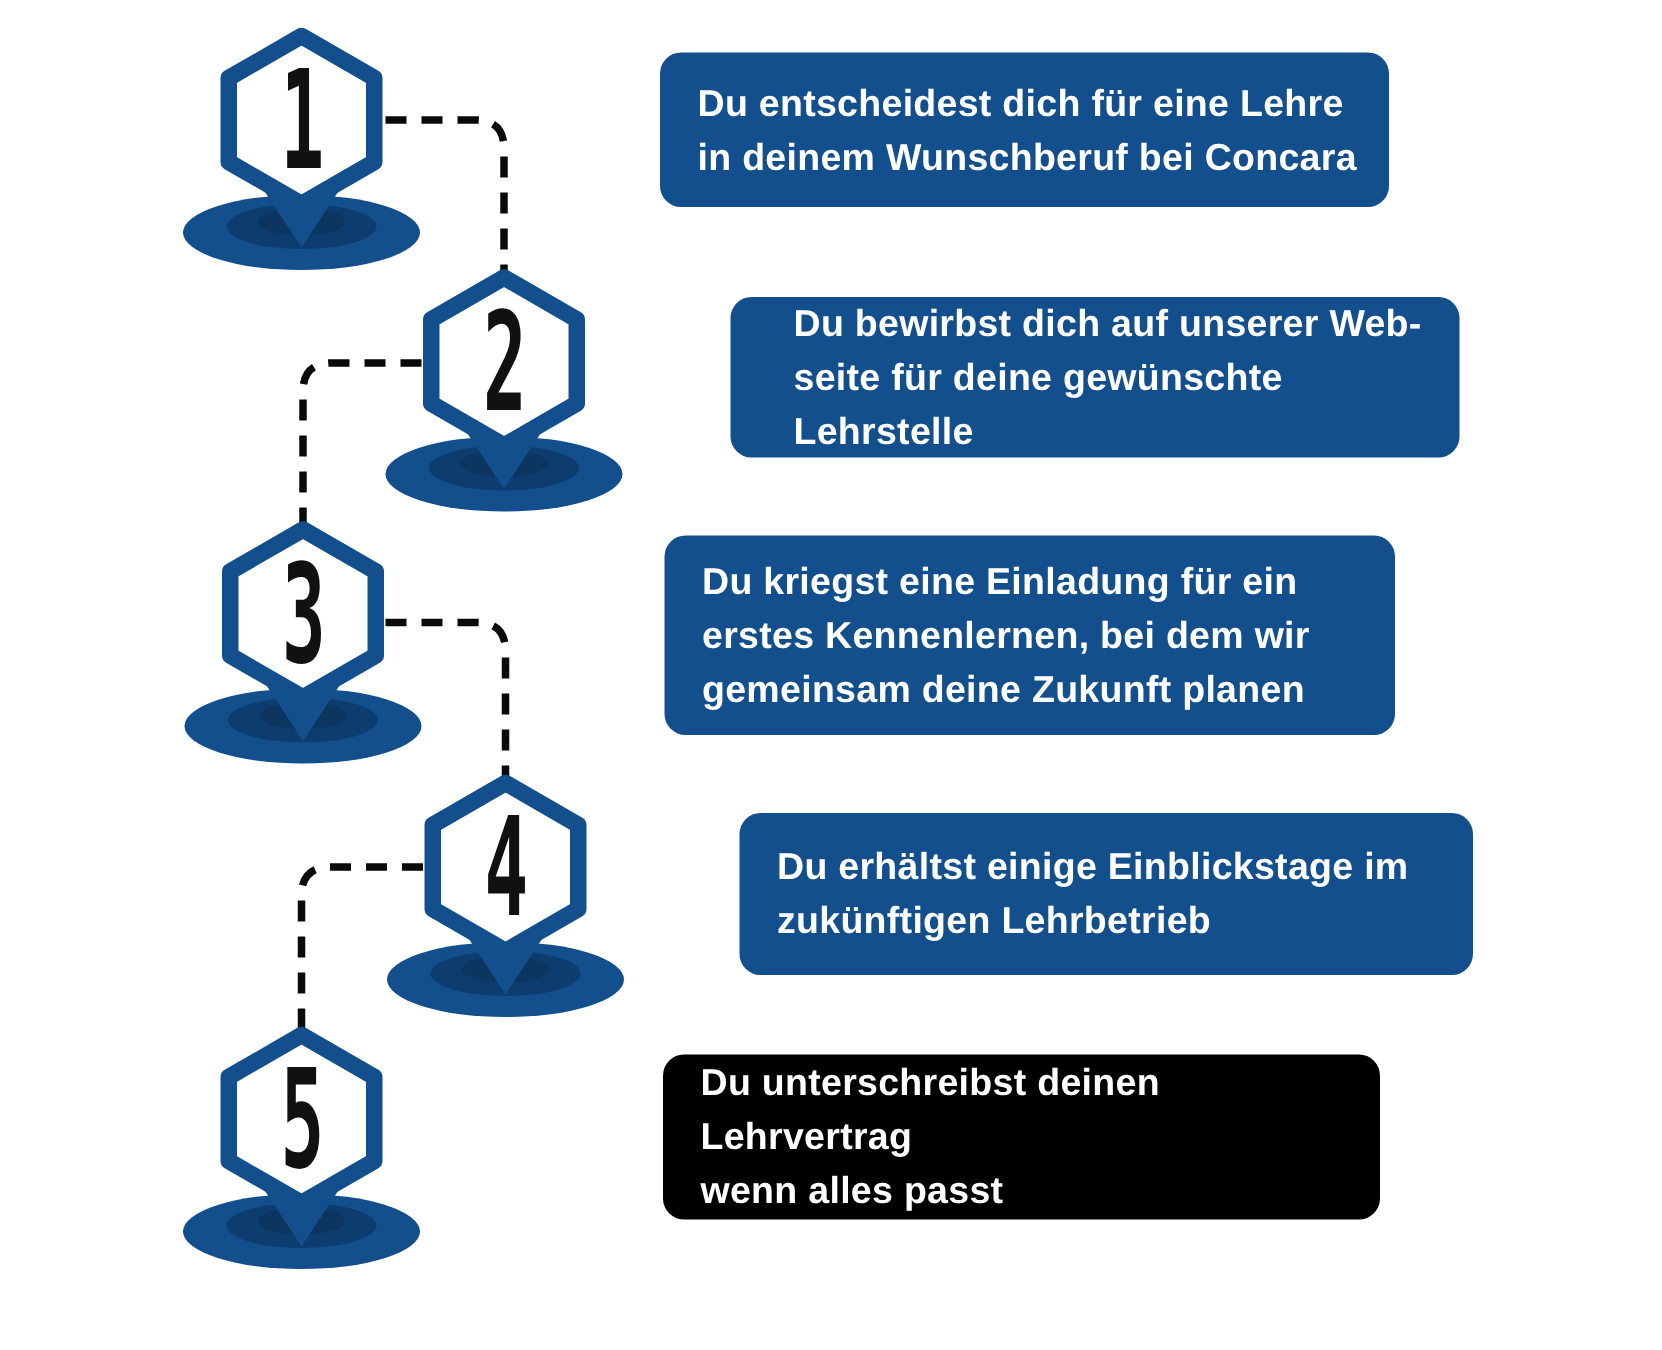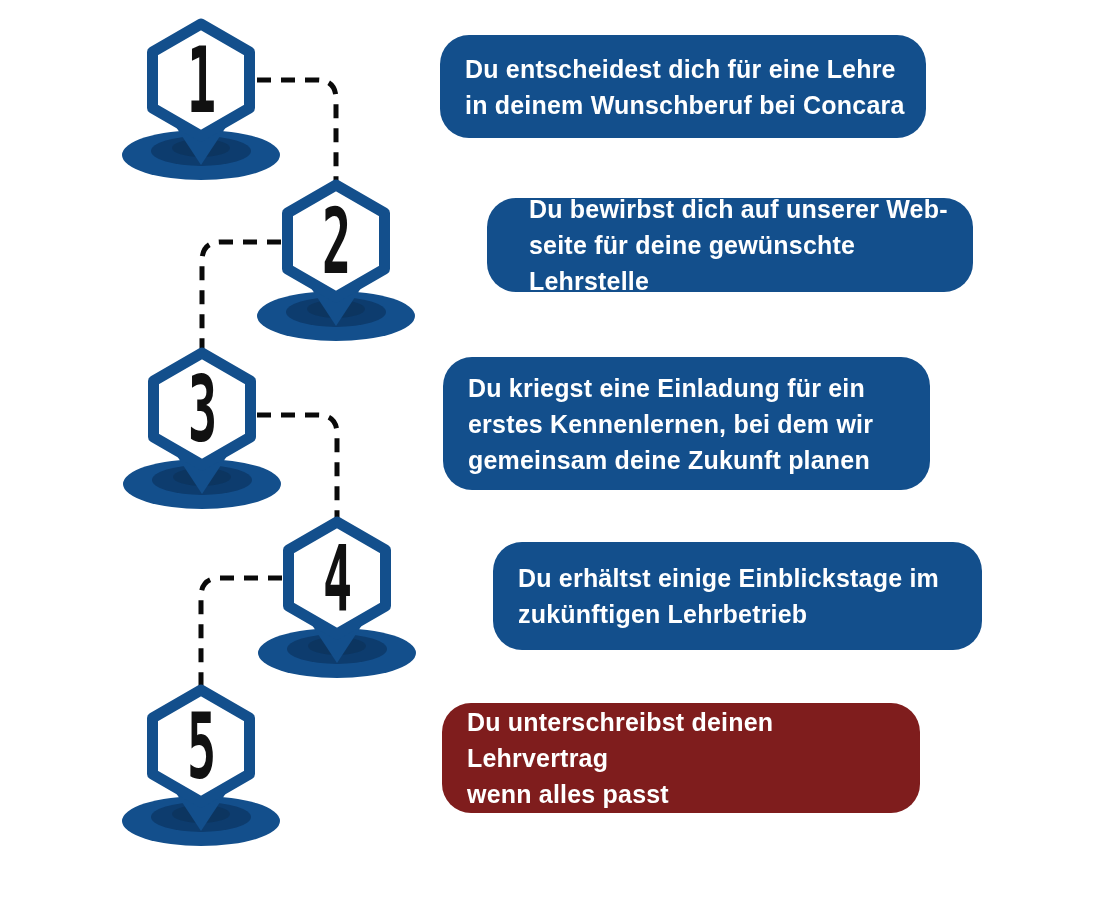--- a/index.html
+++ b/index.html
@@ -33,42 +33,42 @@
     justify-content: center;
     font-family: "DejaVu Sans Mono", monospace;
     font-weight: bold;
     font-size: 88px;
     color: #111111;
     transform: scale(0.55, 1.04);
     letter-spacing: -2px;
   }
   .card {
     position: absolute;
-    border-radius: 29px;
+    border-radius: 14px;
     background: #134f8c;
     color: #ffffff;
     display: flex;
     align-items: center;
     padding-left: 25px;
     padding-right: 12px;
     font-weight: bold;
     font-size: 25px;
     line-height: 36px;
     white-space: pre-line;
     letter-spacing: 0.2px;
   }
   
   .pin-1 { left: 116px; top:  15px; }
   .pin-2 { left: 251px; top: 176px; }
   .pin-3 { left: 117px; top: 344px; }
   .pin-4 { left: 252px; top: 513px; }
   .pin-5 { left: 116px; top: 681px; }
   
   .card-1 { left: 440px; top:  35px; width: 486px; height: 103px; }
-  .card-2 { left: 487px; top: 198px; width: 486px; height: 94px; padding-left: 42px; }
+  .card-2 { left: 487px; top: 198px; width: 486px; height: 107px; padding-left: 42px; }
   .card-3 { left: 443px; top: 357px; width: 487px; height: 133px; }
   .card-4 { left: 493px; top: 542px; width: 489px; height: 108px; }
   .card-5 { left: 442px; top: 703px; width: 478px; height: 110px; }
 </style>
 </head>
 <body>
 
 <div class="canvas">
 
   <svg class="connector-layer" viewBox="0 0 1108 900">
@@ -135,16 +135,16 @@
 
   <div class="card card-1" style="background-color: rgb(19, 79, 140); color: rgb(255, 255, 255);">Du entscheidest dich für eine Lehre
 in deinem Wunschberuf bei Concara</div>
   <div class="card card-2" style="background-color: rgb(19, 79, 140); color: rgb(255, 255, 255);">Du bewirbst dich auf unserer Web-
 seite für deine gewünschte Lehrstelle</div>
   <div class="card card-4" style="background-color: rgb(19, 79, 140); color: rgb(255, 255, 255);">Du erhältst einige Einblickstage im
 zukünftigen Lehrbetrieb</div>
   <div class="card card-3" style="background-color: rgb(19, 79, 140); color: rgb(255, 255, 255);">Du kriegst eine Einladung für ein
 erstes Kennenlernen, bei dem wir
 gemeinsam deine Zukunft planen</div>
-  <div class="card card-5" style="background-color: #7f1d1d; color: rgb(255, 255, 255);">Du unterschreibst deinen Lehrvertrag
+  <div class="card card-5" style="background-color: #000000; color: rgb(255, 255, 255);">Du unterschreibst deinen Lehrvertrag
 wenn alles passt</div>
 
 </div>
 
 </body></html>

